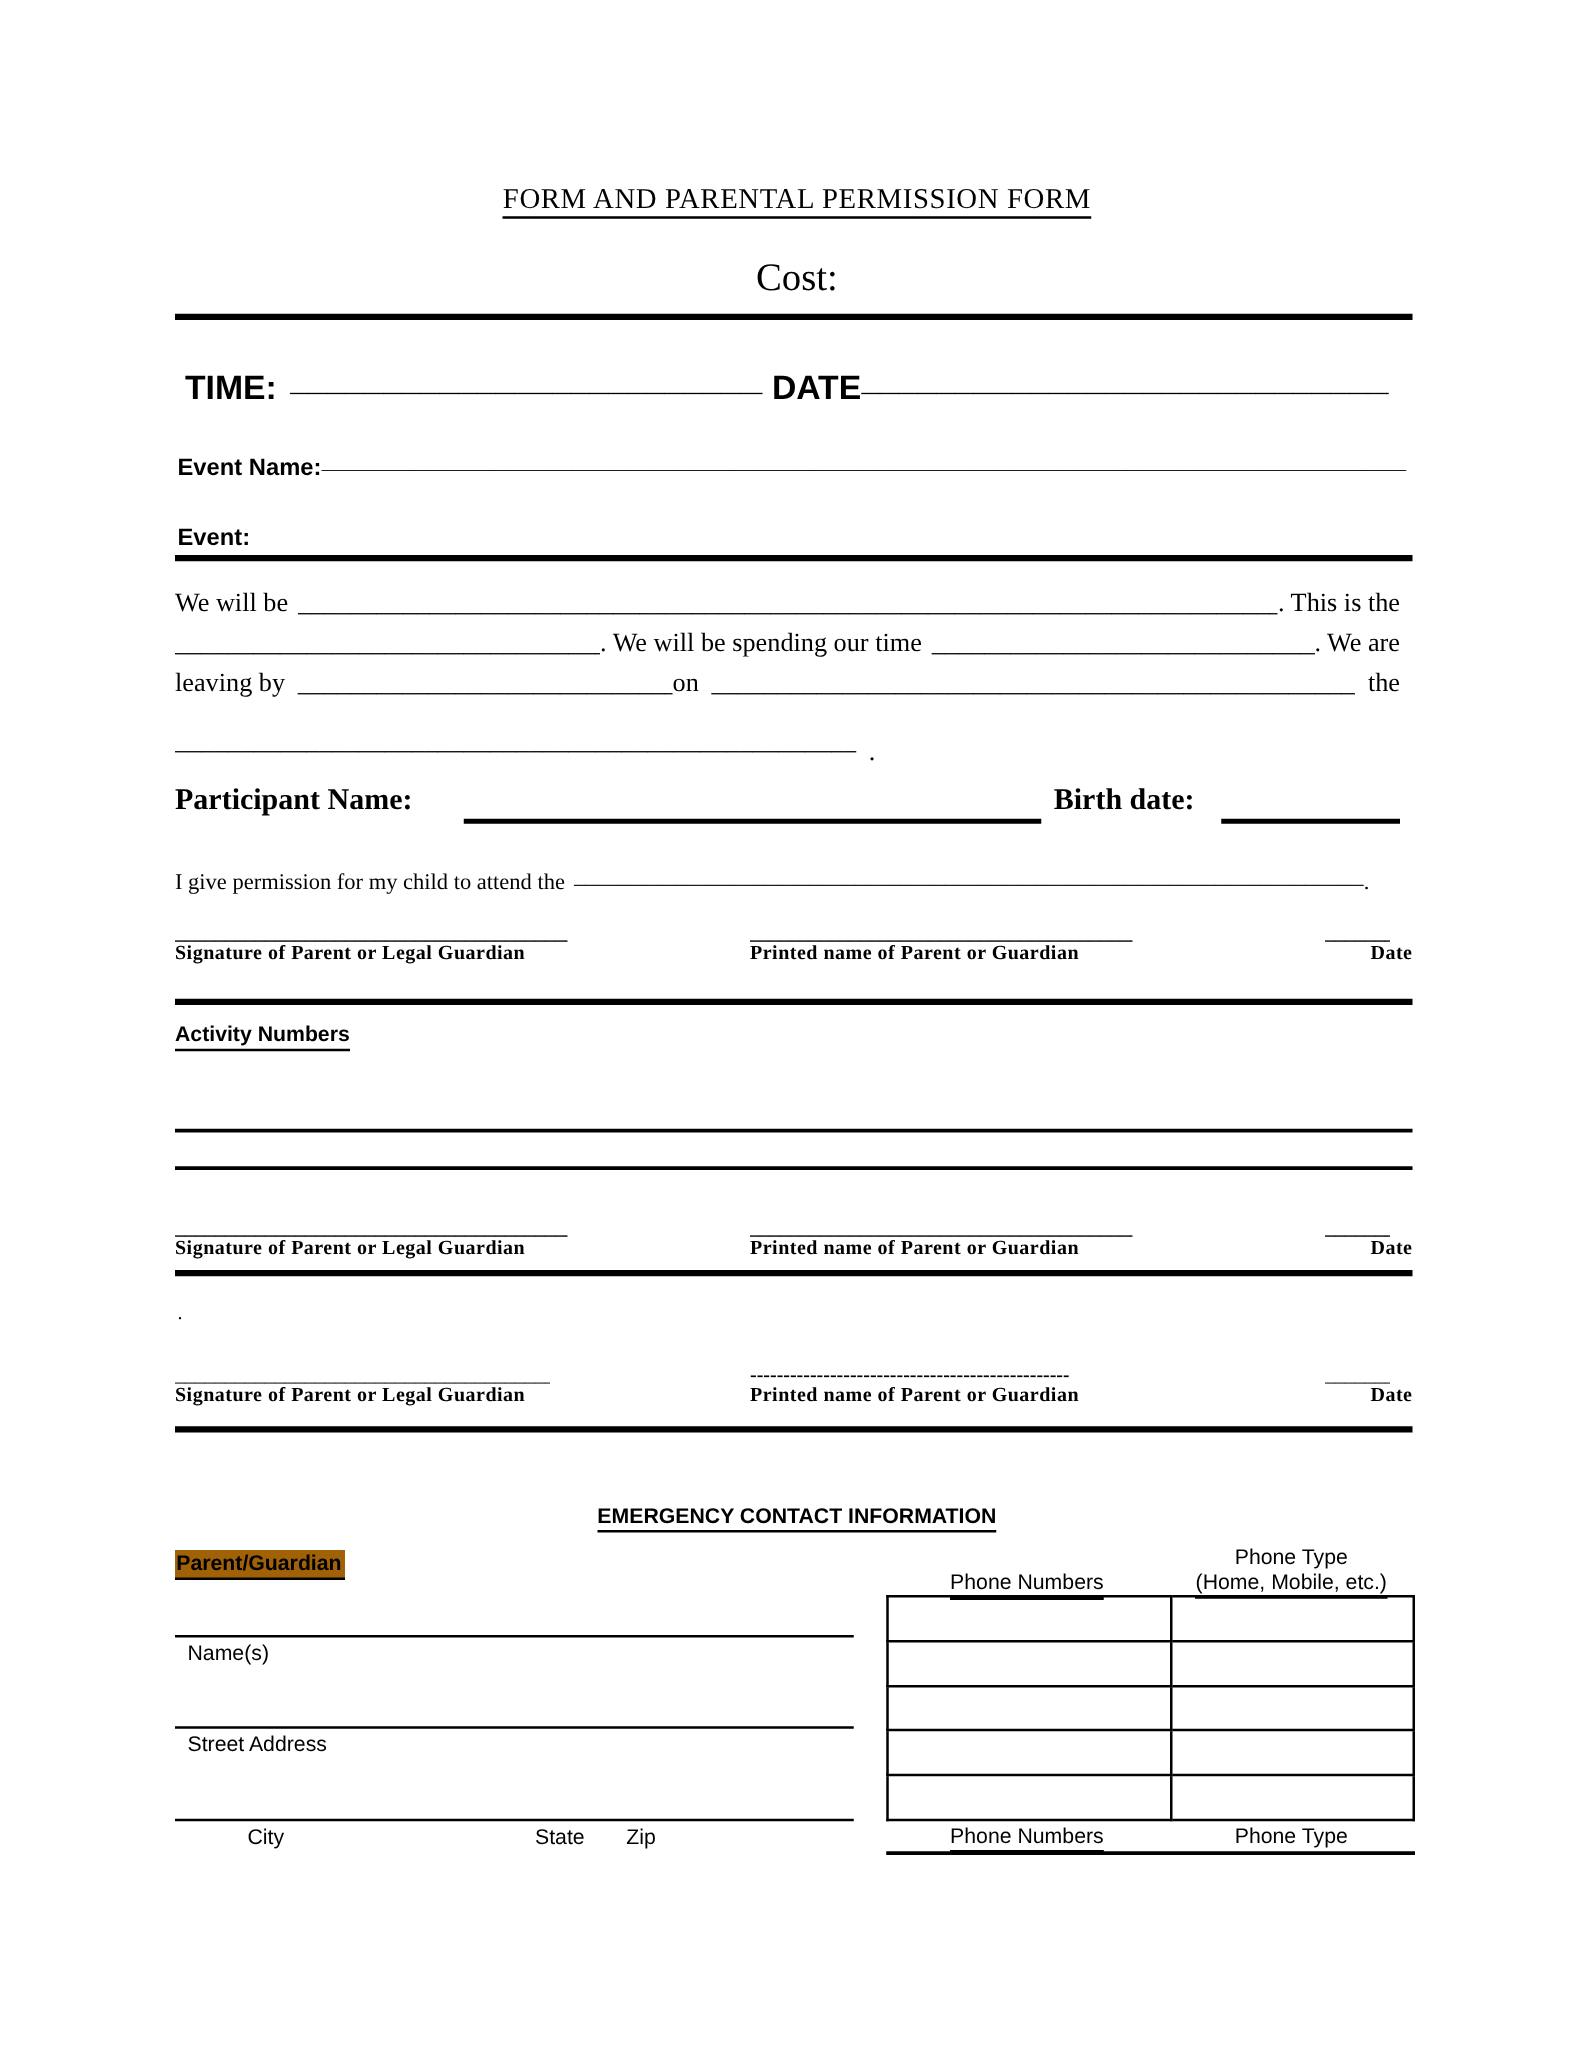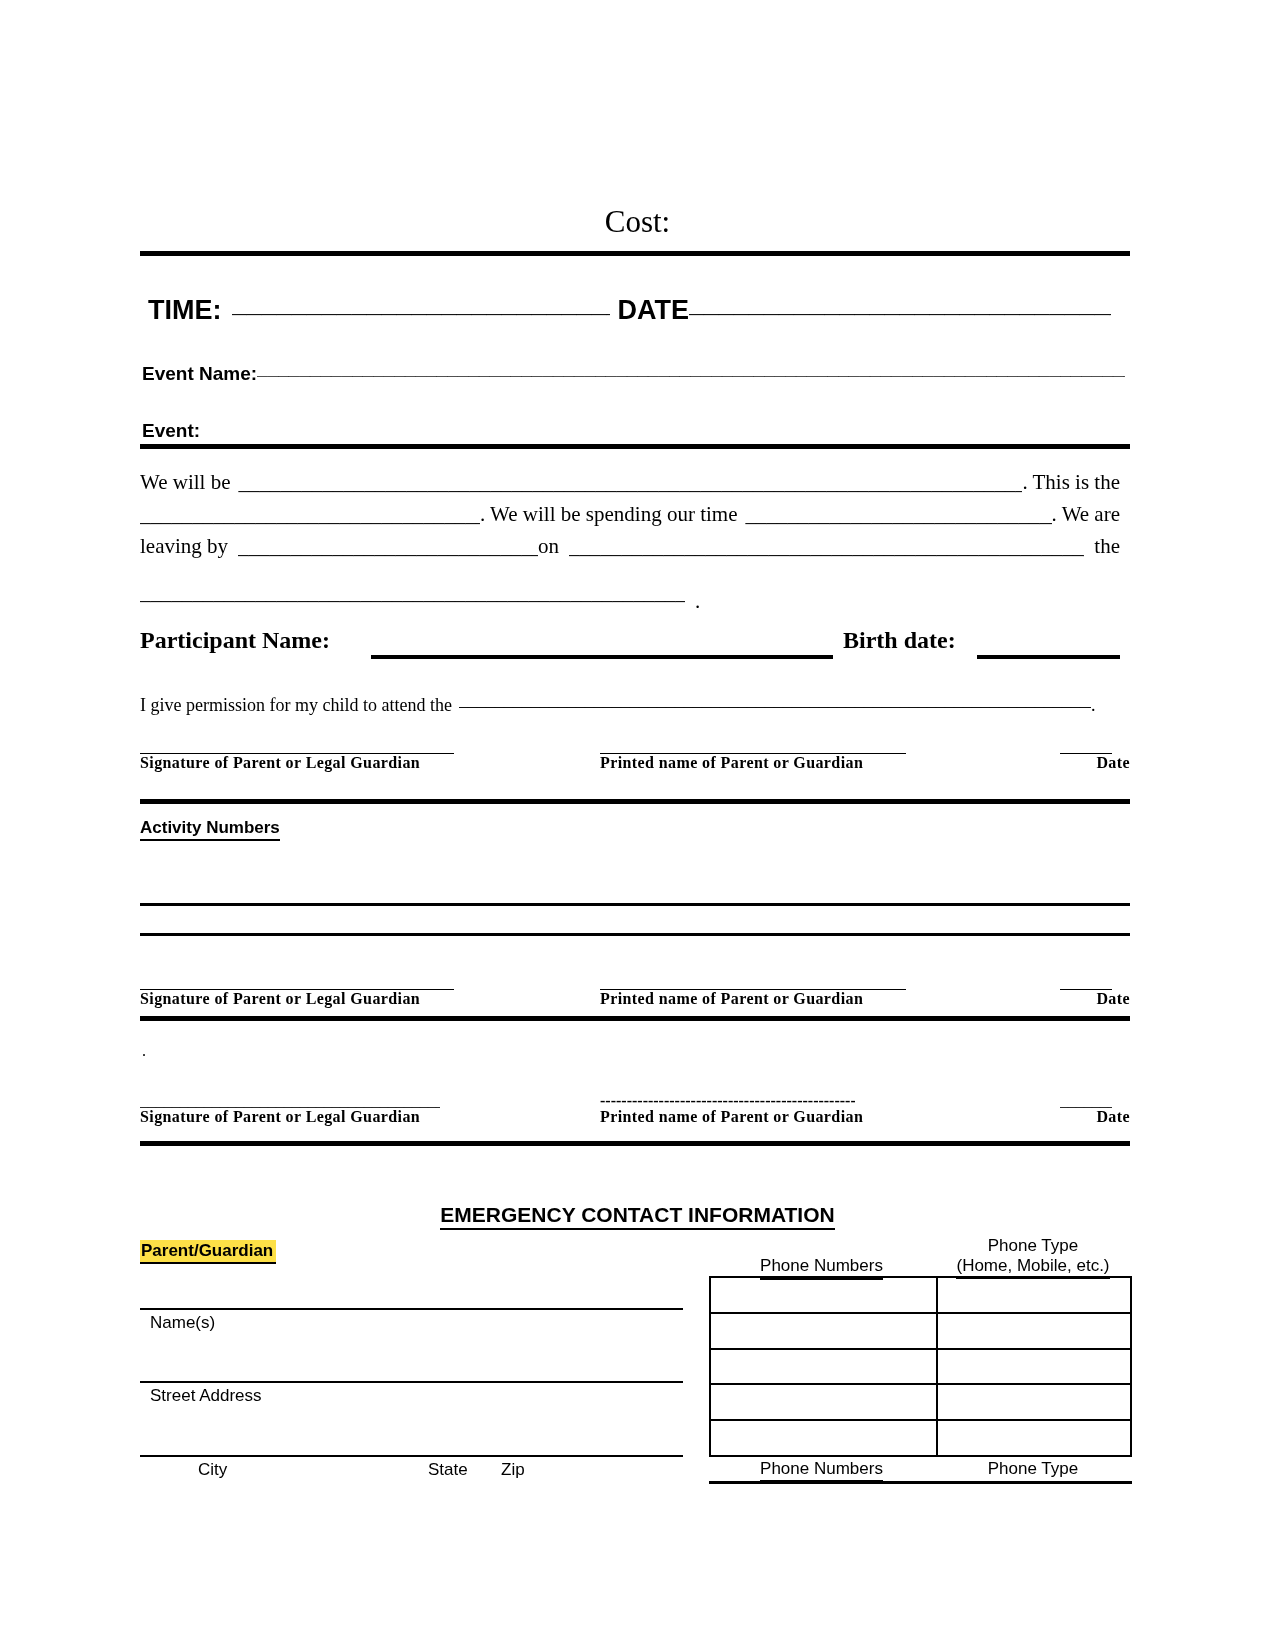--- a/index.html
+++ b/index.html
@@ -41,32 +41,35 @@
   .partrow{font-size:24px;font-family:Liberation Serif, serif;}
   .solidline{position:absolute;background:#000;height:4px;}
   
   .perm{font-size:18px;white-space:nowrap;}
   
   .sigblock{position:absolute;left:140px;width:990px;height:40px;}
   .sigcol{position:absolute;top:0;}
   .sigline{font-size:16px;display:block;line-height:14px;}
   .siglabel{font-size:16px;font-weight:bold;letter-spacing:.4px;display:block;font-family:"Liberation Serif",serif;}
   
-  .echead{font-size:21px;}
-  .pglabel{font-size:17px;background:#fde047;border-bottom:2px solid #000;padding:1px 3px 2px 1px;}
+  .echead{font-size:17px;}
+  .pglabel{font-size:17px;background:#a16207;border-bottom:2px solid #000;padding:1px 3px 2px 1px;}
   .colhdr{font-size:17px;text-align:center;}
   .fieldlabel{font-size:17px;}
   .ectable{position:absolute;border-collapse:collapse;}
   .ectable td{border:2px solid #000;padding:0;}
 </style>
 </head>
 <body>
 
 <div class="page">
 
+  <div class="abs center" style="top:146px;">
+    <span class="title u2">FORM AND PARENTAL PERMISSION FORM</span>
+  </div>
 
   <div class="abs center cost" style="top:204px;">Cost:</div>
 
   <div class="rule" style="left:140px;top:251px;width:990px;height:5px;"></div>
 
   <div class="abs sans b timerow" style="left:148px;top:288px;">
     <span>TIME:</span><span class="blank b" style="width:378px;margin-left:10px;">______________________________________________________________________________________________________________________________________________________</span><span style="margin-left:8px;">DATE</span><span class="blank b" style="width:422px;">______________________________________________________________________________________________________________________________________________________</span>
   </div>
 
   <div class="abs sans b fieldrow" style="left:142px;top:358px;">

